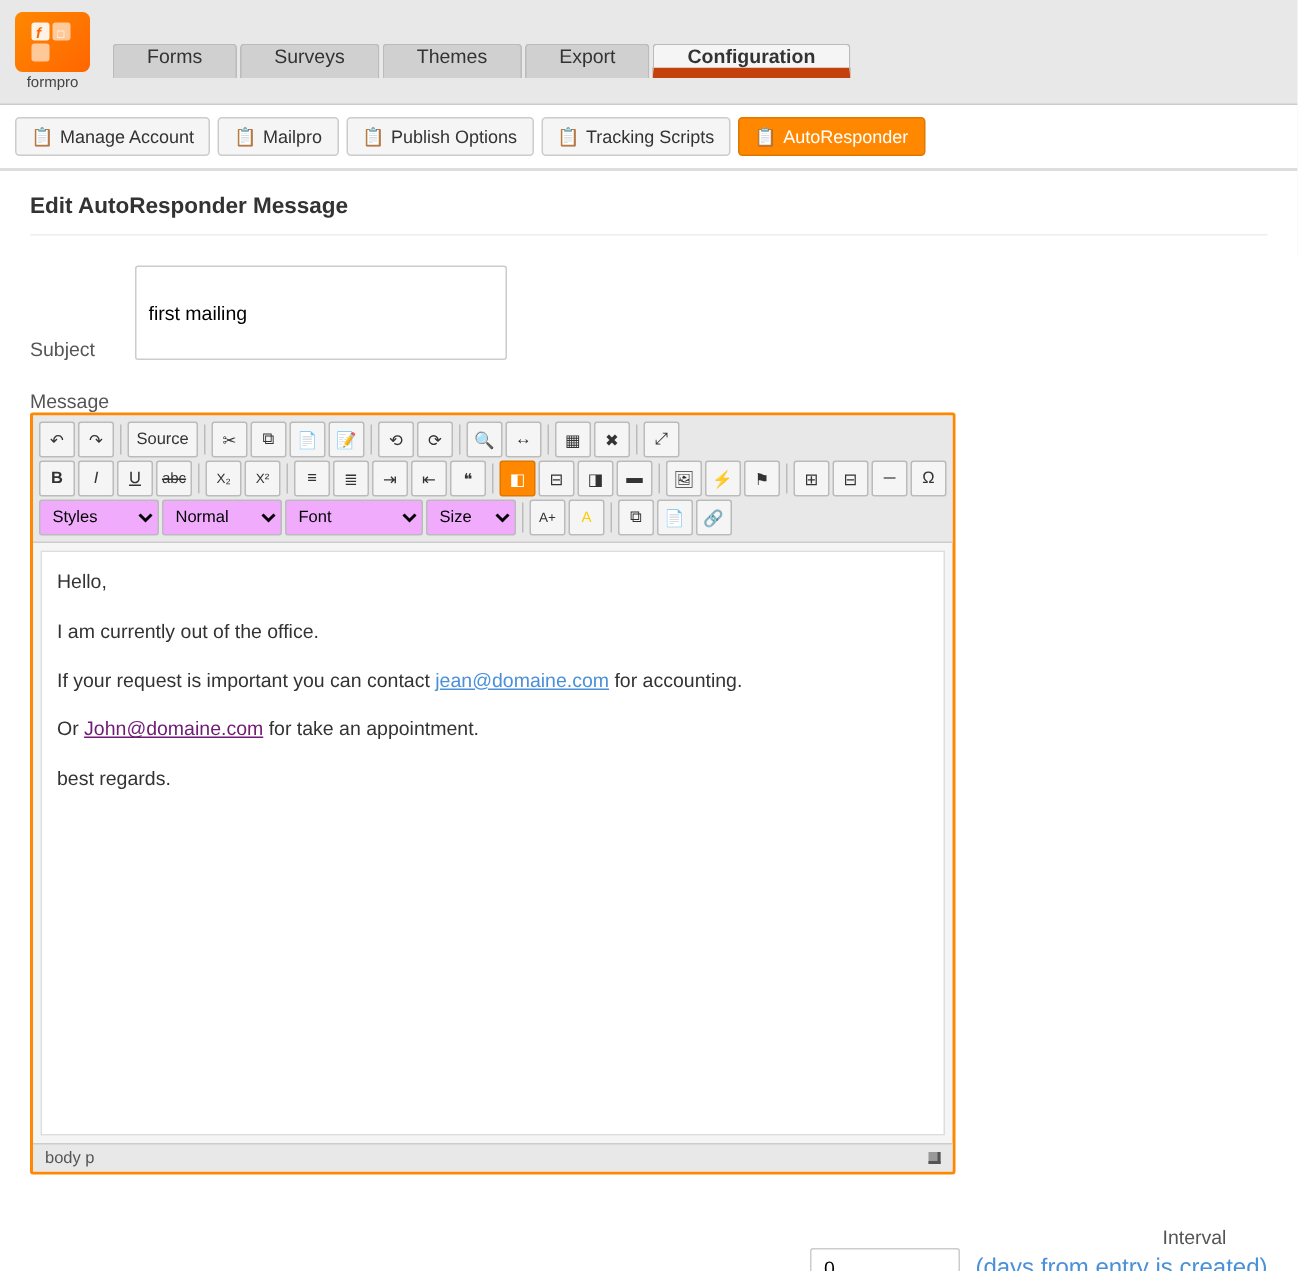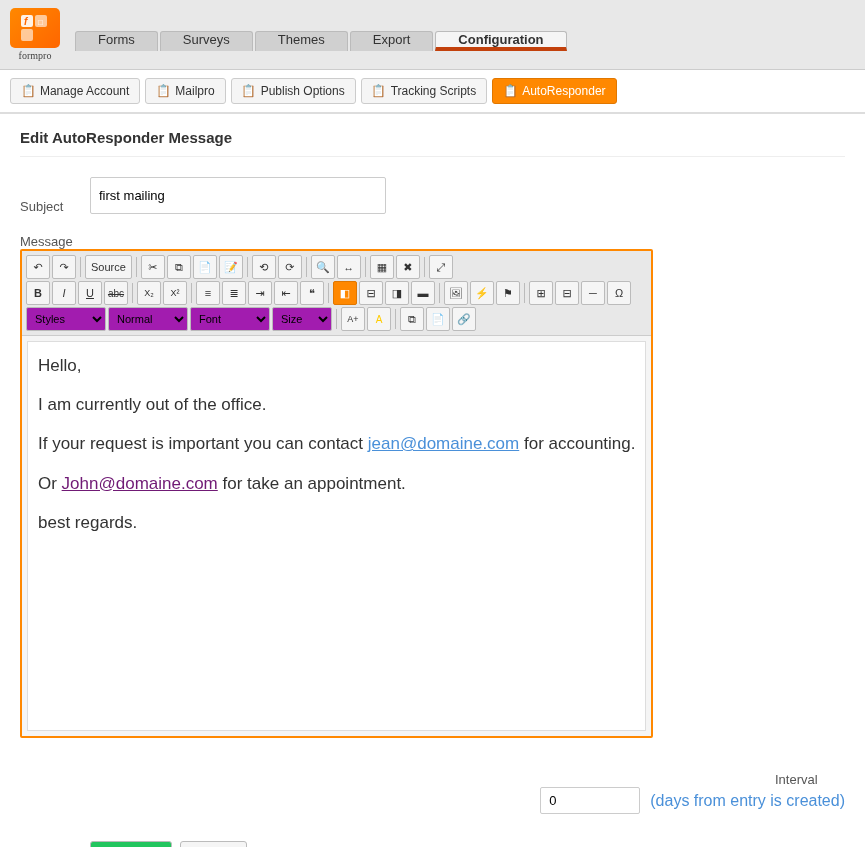--- a/index.html
+++ b/index.html
@@ -6,48 +6,48 @@
     body { font-family: Arial, sans-serif; font-size: 13px; background: #f0f0f0; color: #333; width: 865px; }
 
     
     .header { background: #e8e8e8; display: flex; align-items: center; padding: 8px 10px; border-bottom: 1px solid #ccc; }
     .logo-wrap { text-align: center; margin-right: 15px; }
     .logo-icon { width: 50px; height: 40px; background: linear-gradient(135deg, #ff8800, #ff6600); border-radius: 5px; display: flex; align-items: center; justify-content: center; }
     .logo-icon svg { width: 30px; height: 28px; }
 
     .nav-tabs { display: flex; gap: 2px; }
     .nav-tab { padding: 0 22px; background: #d0d0d0; border: 1px solid #bbb; border-bottom: none; cursor: pointer; font-size: 13px; color: #333; border-radius: 3px 3px 0 0; margin-top: 12px; }
-    .nav-tab.active { background: #f5f5f5; color: #333; font-weight: bold; border-bottom: 4px solid #c2410c; }
+    .nav-tab.active { background: #f5f5f5; color: #333; font-weight: bold; border-bottom: 7px solid #c2410c; }
 
     
     .sub-nav { background: white; padding: 8px 10px; border-bottom: 2px solid #ddd; display: flex; gap: 5px; }
     .sub-nav-btn { display: flex; align-items: center; gap: 4px; padding: 5px 10px; background: #f5f5f5; border: 1px solid #ccc; border-radius: 3px; cursor: pointer; font-size: 12px; color: #333; }
     .sub-nav-btn.active { background: #ff8800; color: white; border-color: #e07700; }
 
     
     .main-content { background: white; padding: 15px 20px; min-height: 700px; }
     .page-title { font-size: 15px; font-weight: bold; margin-bottom: 20px; border-bottom: 1px solid #eee; padding-bottom: 10px; }
 
     
     .form-row { display: flex; align-items: flex-end; margin-bottom: 12px; }
     .form-label { width: 70px; min-width: 70px; font-size: 13px; color: #555; padding-top: 6px; }
     .form-control { flex: 1; }
-    .input-text { width: 296px; padding: 10px 8px; border: 1px solid #ccc; border-radius: 2px; font-size: 13px; }
+    .input-text { width: 248px; padding: 23px 8px; border: 1px solid #ccc; border-radius: 2px; font-size: 13px; }
 
     
     .editor-container { border: 2px solid #ff8800; border-radius: 2px; background: #f5f5f5; }
     .editor-toolbar { padding: 4px; display: flex; flex-direction: column; gap: 2px; background: #e8e8e8; border-bottom: 1px solid #ccc; }
     .toolbar-row { display: flex; align-items: center; gap: 2px; flex-wrap: wrap; }
     .tb-btn { width: 24px; height: 24px; background: #f5f5f5; border: 1px solid #bbb; border-radius: 2px; cursor: pointer; display: flex; align-items: center; justify-content: center; font-size: 11px; color: #333; }
     .tb-btn.active { background: #ff8800; color: white; border-color: #e07700; }
     .tb-sep { width: 1px; height: 20px; background: #bbb; margin: 0 2px; }
-    .tb-select { height: 24px; font-size: 11px; border: 1px solid #bbb; background: #a21caf; border-radius: 2px; padding: 0 4px; cursor: pointer; }
-
-    
-    .editor-body { background: white; margin: 5px; border: 1px solid #ddd; min-height: 390px; padding: 10px; font-size: 17px; color: #333; line-height: 1.6; }
+    .tb-select { height: 24px; font-size: 11px; border: 1px solid #bbb; background: #f0abfc; border-radius: 2px; padding: 0 4px; cursor: pointer; }
+
+    
+    .editor-body { background: white; margin: 5px; border: 1px solid #ddd; min-height: 390px; padding: 10px; font-size: 13px; color: #333; line-height: 1.6; }
     .editor-body p { margin-bottom: 12px; }
     .editor-footer { padding: 3px 8px; background: #e8e8e8; border-top: 1px solid #ccc; font-size: 11px; color: #555; display: flex; justify-content: space-between; align-items: center; }
 
     
     .interval-row { display: flex; align-items: center; gap: 10px; margin-bottom: 15px; }
     .interval-input { width: 100px; padding: 5px 8px; border: 1px solid #ccc; border-radius: 2px; font-size: 13px; }
     .interval-hint { color: #4a90d9; font-size: 16px; }
 
     
     .action-btns { display: flex; gap: 8px; margin-top: 10px; }
@@ -64,21 +64,21 @@
   <div class="logo-wrap">
     <div class="logo-icon">
       <svg viewBox="0 0 30 28">
         <rect x="1" y="1" width="12" height="12" rx="2" fill="white" opacity="0.9"></rect>
         <rect x="15" y="1" width="12" height="12" rx="2" fill="white" opacity="0.6"></rect>
         <rect x="1" y="15" width="12" height="12" rx="2" fill="white" opacity="0.6"></rect>
         <text x="4" y="11" fill="#ff6600" font-size="10" font-weight="bold" font-style="italic">f</text>
         <text x="18" y="11" fill="white" font-size="8" font-weight="bold">□</text>
       </svg>
     </div>
-    <div style="font-size:10px;color:#444;margin-top:2px;font-family:Liberation Serif, serif;">formpro</div>
+    <div style="font-size:10px;color:#444;margin-top:2px;">formpro</div>
   </div>
 
   <div class="nav-tabs">
     <div class="nav-tab">Forms</div>
     <div class="nav-tab">Surveys</div>
     <div class="nav-tab">Themes</div>
     <div class="nav-tab">Export</div>
     <div class="nav-tab active">Configuration</div>
   </div>
 </div>
@@ -175,21 +175,21 @@
             <button class="tb-btn">Ω</button>
           </div>
 
           <div class="toolbar-row">
             <select class="tb-select" style="width:80px;">
               <option>Styles</option>
             </select>
             <select class="tb-select" style="width:80px;">
               <option>Normal</option>
             </select>
-            <select class="tb-select" style="width:80px;">
+            <select class="tb-select" style="width:92px;">
               <option>Font</option>
             </select>
             <select class="tb-select" style="width:60px;">
               <option>Size</option>
             </select>
             <div class="tb-sep"></div>
             <button class="tb-btn" style="font-size:9px;">A+</button>
             <button class="tb-btn" style="font-size:10px;color:#ffcc00;">A</button>
             <div class="tb-sep"></div>
             <button class="tb-btn">⧉</button>
@@ -199,20 +199,24 @@
         </div>
 
         <div class="editor-body" contenteditable="true" style="">
           <p>Hello,</p>
           <p>I am currently out of the office.</p>
           <p>If your request is important you can contact <a href="#" style="color:#4a90d9;">jean@domaine.com</a> for accounting.</p>
           <p>Or <a href="#" style="color:#701a75;">John@domaine.com</a> for take an appointment.</p>
           <p>best regards.</p>
         </div>
 
+        <div class="editor-footer">
+          <span>body p</span>
+          <div class="resize-handle"></div>
+        </div>
       </div>
     </div>
   </div>
 
   <div class="form-row" style="margin-top:28px;flex-direction:column;">
     <div class="form-label" style="padding-top:6px;">Interval</div>
     <div class="interval-row">
       <input type="text" class="interval-input" value="0" style="">
       <span class="interval-hint">(days from entry is created)</span>
     </div>

